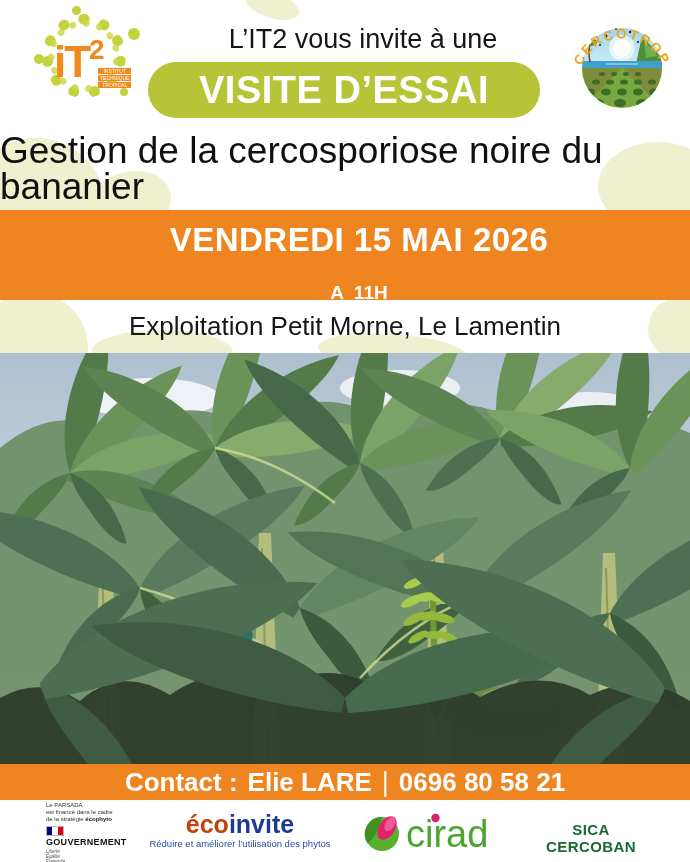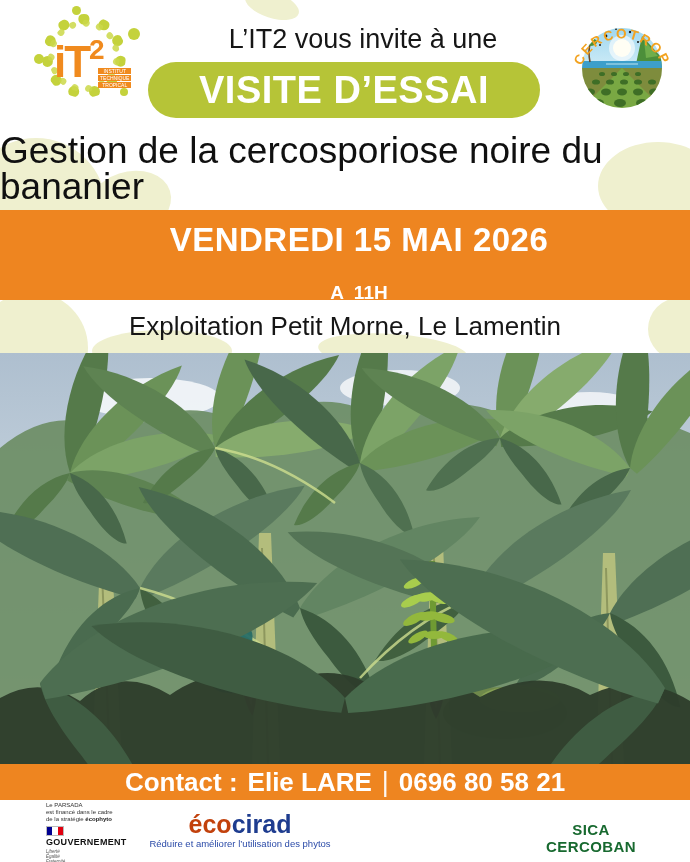--- a/index.html
+++ b/index.html
@@ -372,22 +372,33 @@
         </div>
         <div class="gov-name">GOUVERNEMENT</div>
         <div class="motto">
           <div>Liberté</div>
           <div>Égalité</div>
           <div>Fraternité</div>
         </div>
       </div>
 
       <div class="ecophyto">
-        <div class="word"><span class="eco">éco</span><span class="phy">cirad</span></div>
+        <div class="word"><span class="eco">éco</span><span class="phy">invite</span></div>
         <div class="tag">Réduire et améliorer l’utilisation des phytos</div>
       </div>
 
+      <div class="cirad">
+        <svg viewBox="0 0 130 54">
+          <circle cx="22" cy="30" r="17" fill="#58b12e"></circle>
+          <path d="M22 13 A17 17 0 0 0 8 40 Q18 30 22 13 Z" fill="#3e9222"></path>
+          <ellipse cx="27" cy="24" rx="8" ry="13" transform="rotate(32 27 24)" fill="#e0216e"></ellipse>
+          <ellipse cx="30" cy="20" rx="4.5" ry="8" transform="rotate(32 30 20)" fill="#f05a94"></ellipse>
+          <text x="46" y="43" font-family="Liberation Sans, sans-serif" font-size="38" fill="#4aa52e">cirad</text>
+          <circle cx="75.5" cy="15" r="5" fill="#ffffff"></circle>
+          <circle cx="75.5" cy="14" r="4.2" fill="#d6216e"></circle>
+        </svg>
+      </div>
 
       <div class="sica">SICA CERCOBAN</div>
     </div>
 
   </div>
 </div>
 
 </body></html>

